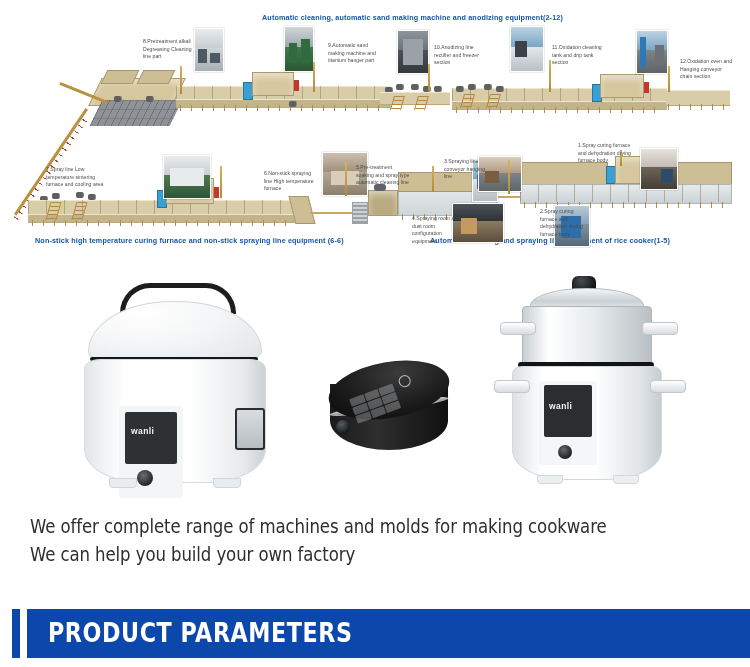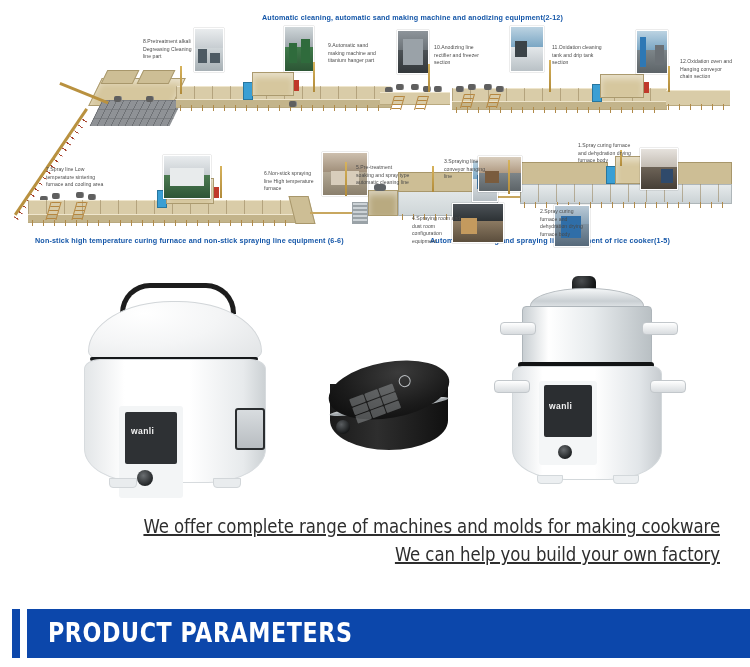--- a/index.html
+++ b/index.html
@@ -297,25 +297,24 @@
     border:1px solid #c2c7cb; border-radius:4px;
   }
   .p3-foot {
     position:absolute; bottom:-5px; width:24px; height:7px;
     background:#eceff1; border:1px solid #d3d8db; border-radius:0 0 4px 4px;
   }
 
   
   #tagline {
     position:absolute; left:0; top:512px; width:750px;
-    text-align:right;
+    text-align:left;
     font-family:"Liberation Sans Narrow","DejaVu Sans Condensed","Liberation Sans",sans-serif;
     font-size:20px; line-height:1.42; color:#2e2e2e;
     letter-spacing:-0.1px;
-    text-decoration:underline;
   }
   #tagline div { transform: scaleX(.92); }
 
   
   #banner { position:absolute; left:0; top:609px; width:750px; height:49px; }
   #banner-accent {
     position:absolute; left:12px; top:0; width:8px; height:49px;
     background:#0c47ab;
   }
   #banner-bar {

